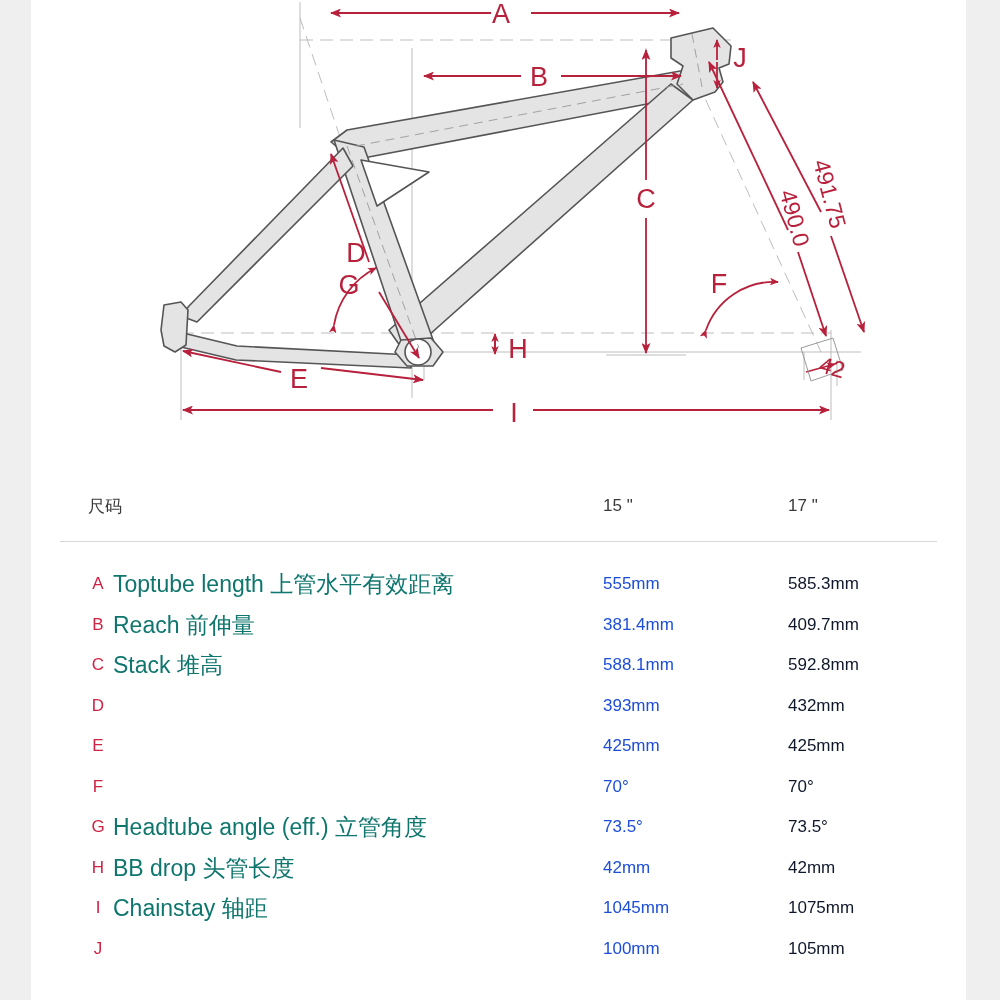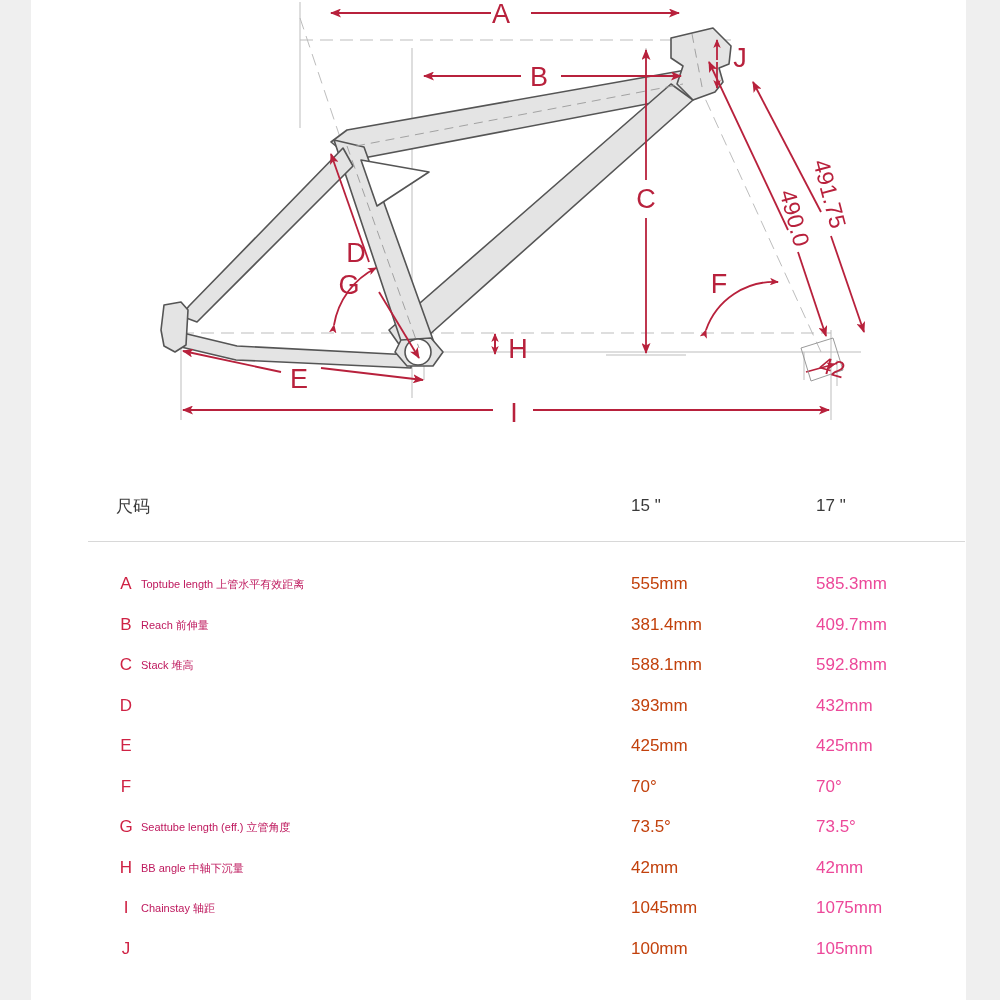--- a/index.html
+++ b/index.html
@@ -26,21 +26,20 @@
     left: 0; top: 0;
     width: 935px; height: 470px;
   }
   #diagram-svg { display: block; }
 
   
   #spec-table {
     position: absolute;
     left: 0; top: 470px;
     width: 935px;
-    margin-left: 28px;
   }
   .thead {
     position: relative;
     height: 72px;
   }
   .thead-rule {
     position: absolute;
     left: 29px; right: 29px; bottom: 0;
     height: 1px;
     background: #d8d8d8;
@@ -84,40 +83,40 @@
     width: 20px;
     text-align: center;
     font-size: 17px;
     color: #cf2244;
   }
   .trow .name {
     position: absolute;
     left: 82px;
     top: 50%;
     transform: translateY(-50%);
-    font-size: 11px;
-    color: #be185d;
+    font-size: 23px;
+    color: #0f766e;
     white-space: nowrap;
   }
   .trow .v1 {
     position: absolute;
     left: 572px;
     top: 50%;
     transform: translateY(-50%);
     font-size: 17px;
-    color: #c2410c;
+    color: #1d4ed8;
     white-space: nowrap;
   }
   .trow .v2 {
     position: absolute;
     left: 757px;
     top: 50%;
     transform: translateY(-50%);
     font-size: 17px;
-    color: #ec4899;
+    color: #0f172a;
     white-space: nowrap;
   }
   .rows-top-gap { height: 22px; }
 
   
   .dimlabel { font-family: "Liberation Sans", sans-serif; font-size: 27px; fill: #b8213c; }
   .dimnum   { font-family: "Liberation Sans", sans-serif; font-size: 23px; fill: #b8213c; }
 </style>
 </head>
 <body>
@@ -359,27 +358,27 @@
         <span class="v1">425mm</span>
         <span class="v2">425mm</span>
       </div>
       <div class="trow">
         <span class="key">F</span>
         <span class="v1">70°</span>
         <span class="v2">70°</span>
       </div>
       <div class="trow">
         <span class="key">G</span>
-        <span class="name">Seattube length (eff.) 立管角度</span>
+        <span class="name">Headtube angle (eff.) 立管角度</span>
         <span class="v1">73.5°</span>
         <span class="v2">73.5°</span>
       </div>
       <div class="trow">
         <span class="key">H</span>
-        <span class="name">BB angle 中轴下沉量</span>
+        <span class="name">BB drop 头管长度</span>
         <span class="v1">42mm</span>
         <span class="v2">42mm</span>
       </div>
       <div class="trow">
         <span class="key">I</span>
         <span class="name">Chainstay 轴距</span>
         <span class="v1">1045mm</span>
         <span class="v2">1075mm</span>
       </div>
       <div class="trow">

